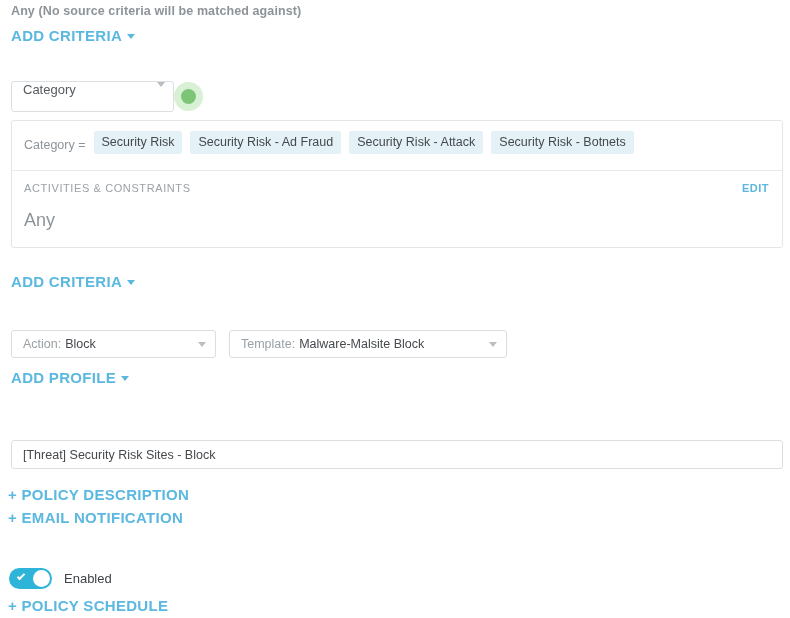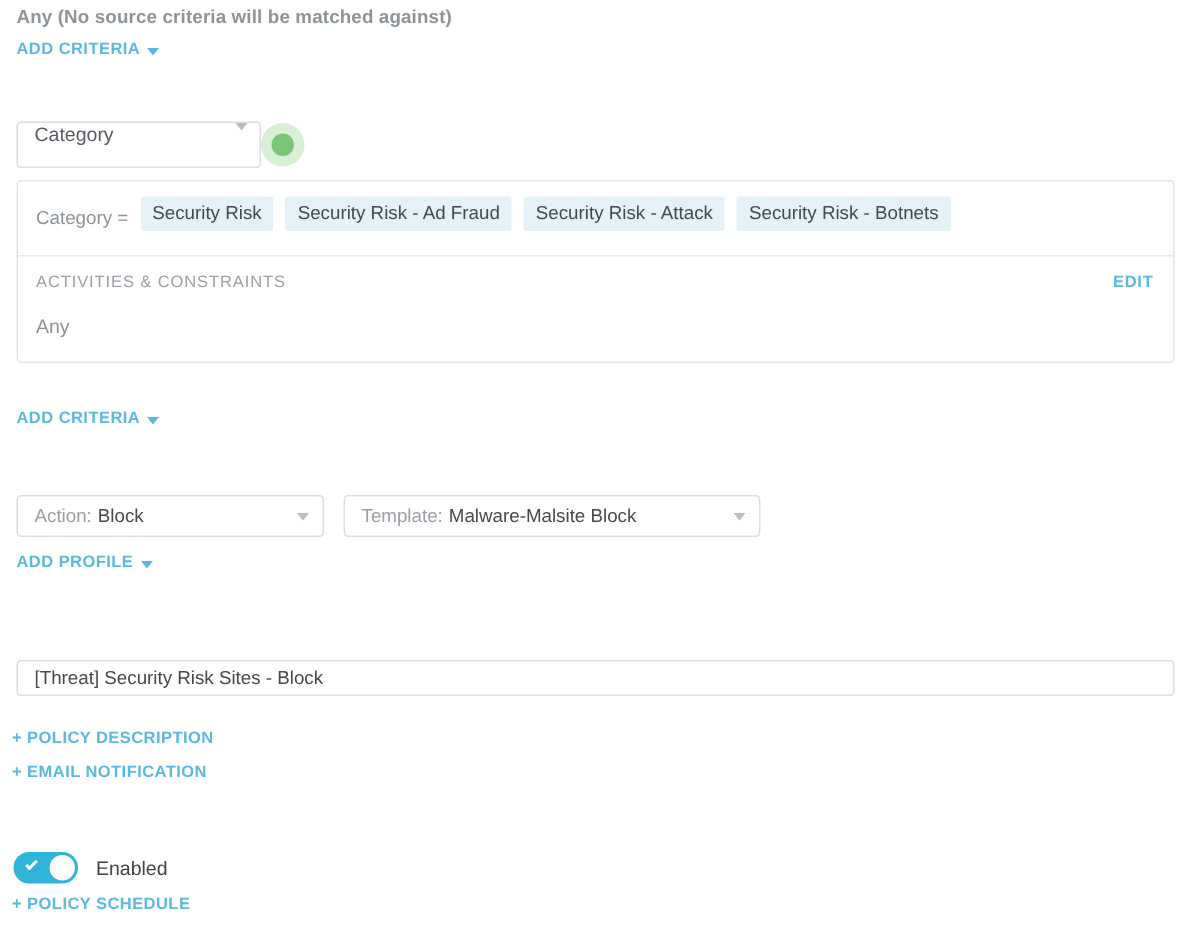--- a/index.html
+++ b/index.html
@@ -20,21 +20,21 @@
   .page {
     position: relative;
     width: 790px;
     height: 618px;
     padding: 0;
   }
 
   
   .link {
     color: #5bb8e0;
-    font-size: 11px;
+    font-size: 15px;
     font-weight: bold;
     letter-spacing: 0.3px;
     cursor: pointer;
     display: inline-flex;
     align-items: center;
     gap: 5px;
     text-transform: uppercase;
     user-select: none;
   }
 
@@ -182,21 +182,21 @@
     right: 13px;
     top: 11px;
     font-size: 11px;
     color: #5bb8e0;
     letter-spacing: 0.5px;
     font-weight: bold;
     cursor: pointer;
   }
   .ac-any {
     margin-top: 16px;
-    font-size: 13px;
+    font-size: 18px;
     color: #8d9499;
   }
 
   .add-criteria-bottom {
     position: absolute;
     left: 11px;
     top: 273px;
   }
 
   
@@ -242,21 +242,21 @@
     left: 11px;
     top: 369px;
   }
 
   
   .policy-name {
     position: absolute;
     left: 11px;
     top: 440px;
     width: 772px;
-    height: 24px;
+    height: 29px;
     border: 1px solid #dcdfe2;
     border-radius: 3px;
     background: #fff;
     box-sizing: border-box;
     font-family: "Liberation Sans", sans-serif;
     font-size: 12.5px;
     color: #45494d;
     padding: 0 11px;
     outline: none;
   }

